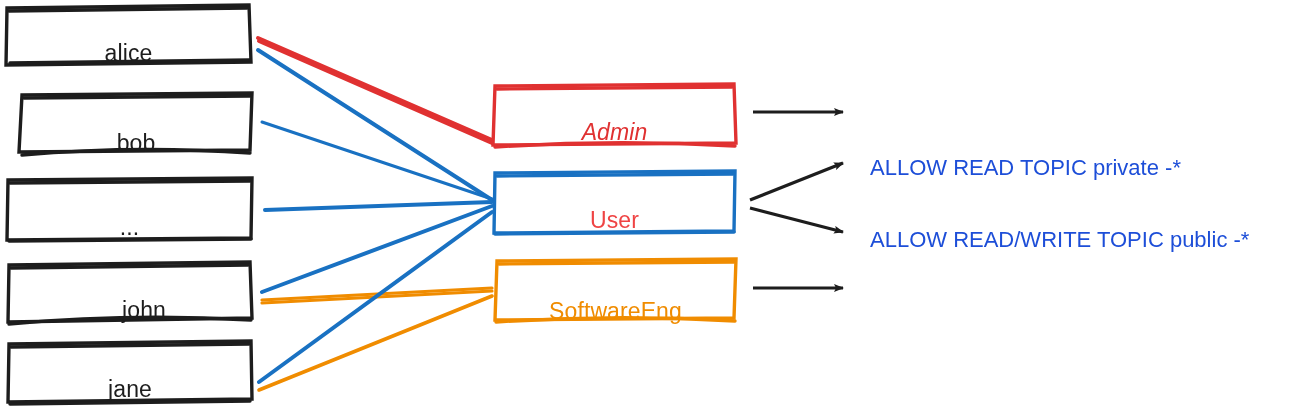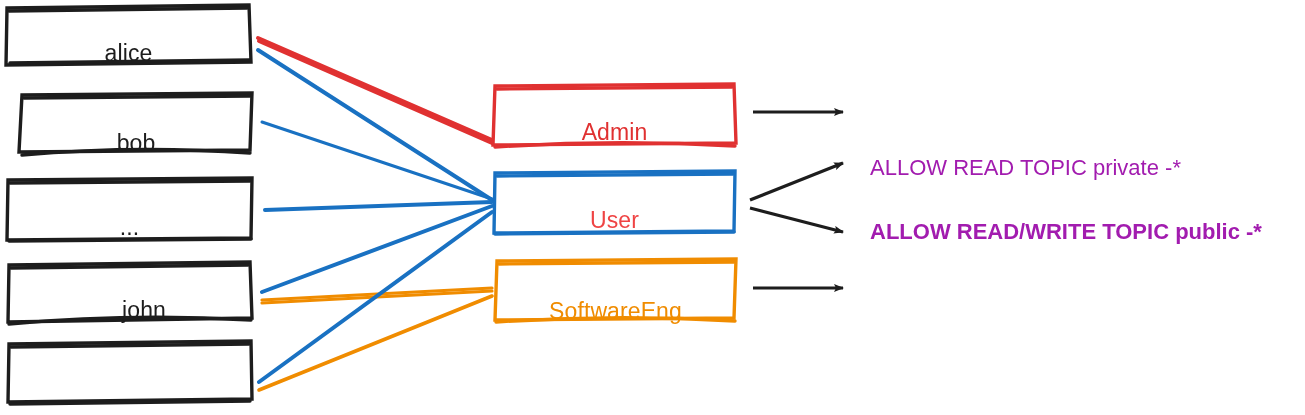--- a/index.html
+++ b/index.html
@@ -48,21 +48,21 @@
   .role-eng .node-label { color: #f08c00; }
 
   .policy {
     position: absolute;
     font-size: 22px;
     line-height: 1;
     white-space: nowrap;
     user-select: none;
   }
   .policy-admin { color: #e03131; }
-  .policy-user { color: #a21caf; }
+  .policy-user { color: #1d4ed8; }
   .policy-eng  { color: #f08c00; }
 </style>
 </head>
 <body>
 
 <div id="canvas">
 
   <svg id="wires" viewBox="0 0 1305 415">
     <defs>
       <marker id="arrowhead" markerWidth="10" markerHeight="8" refX="9" refY="4" orient="auto" markerUnits="userSpaceOnUse">
@@ -142,27 +142,30 @@
   </div>
   <div class="node user-node" style="left:20px; top:95px; width:232px; height:60px;">
     <span class="node-label">bob</span>
   </div>
   <div class="node user-node" style="left:7px; top:178px; width:245px; height:62px;">
     <span class="node-label">...</span>
   </div>
   <div class="node user-node" style="left:8px; top:262px; width:272px; height:60px;text-align:center;">
     <span class="node-label">john</span>
   </div>
+  <div class="node user-node" style="left:8px; top:341px; width:244px; height:61px;">
+    <span class="node-label">jane</span>
+  </div>
 
-  <div class="node role-admin" style="left:493px; top:84px; width:243px; height:61px;">
+  <div class="node role-admin" style="left:493px; top:84px; width:243px; height:61px;font-style:italic;">
     <span class="node-label">Admin</span>
   </div>
   <div class="node role-user" style="left:494px; top:171px; width:241px; height:62px;">
     <span class="node-label">User</span>
   </div>
   <div class="node role-eng" style="left:495px; top:259px; width:241px; height:69px;">
     <span class="node-label">SoftwareEng</span>
   </div>
 
   <div class="policy policy-user" style="left:870px; top:157px;">ALLOW READ TOPIC private -*</div>
-  <div class="policy policy-user" style="left:870px; top:221px;font-weight:bold;">ALLOW READ/WRITE TOPIC public -*</div>
+  <div class="policy policy-user" style="left:870px; top:229px;">ALLOW READ/WRITE TOPIC public -*</div>
 
 </div>
 
 </body></html>

